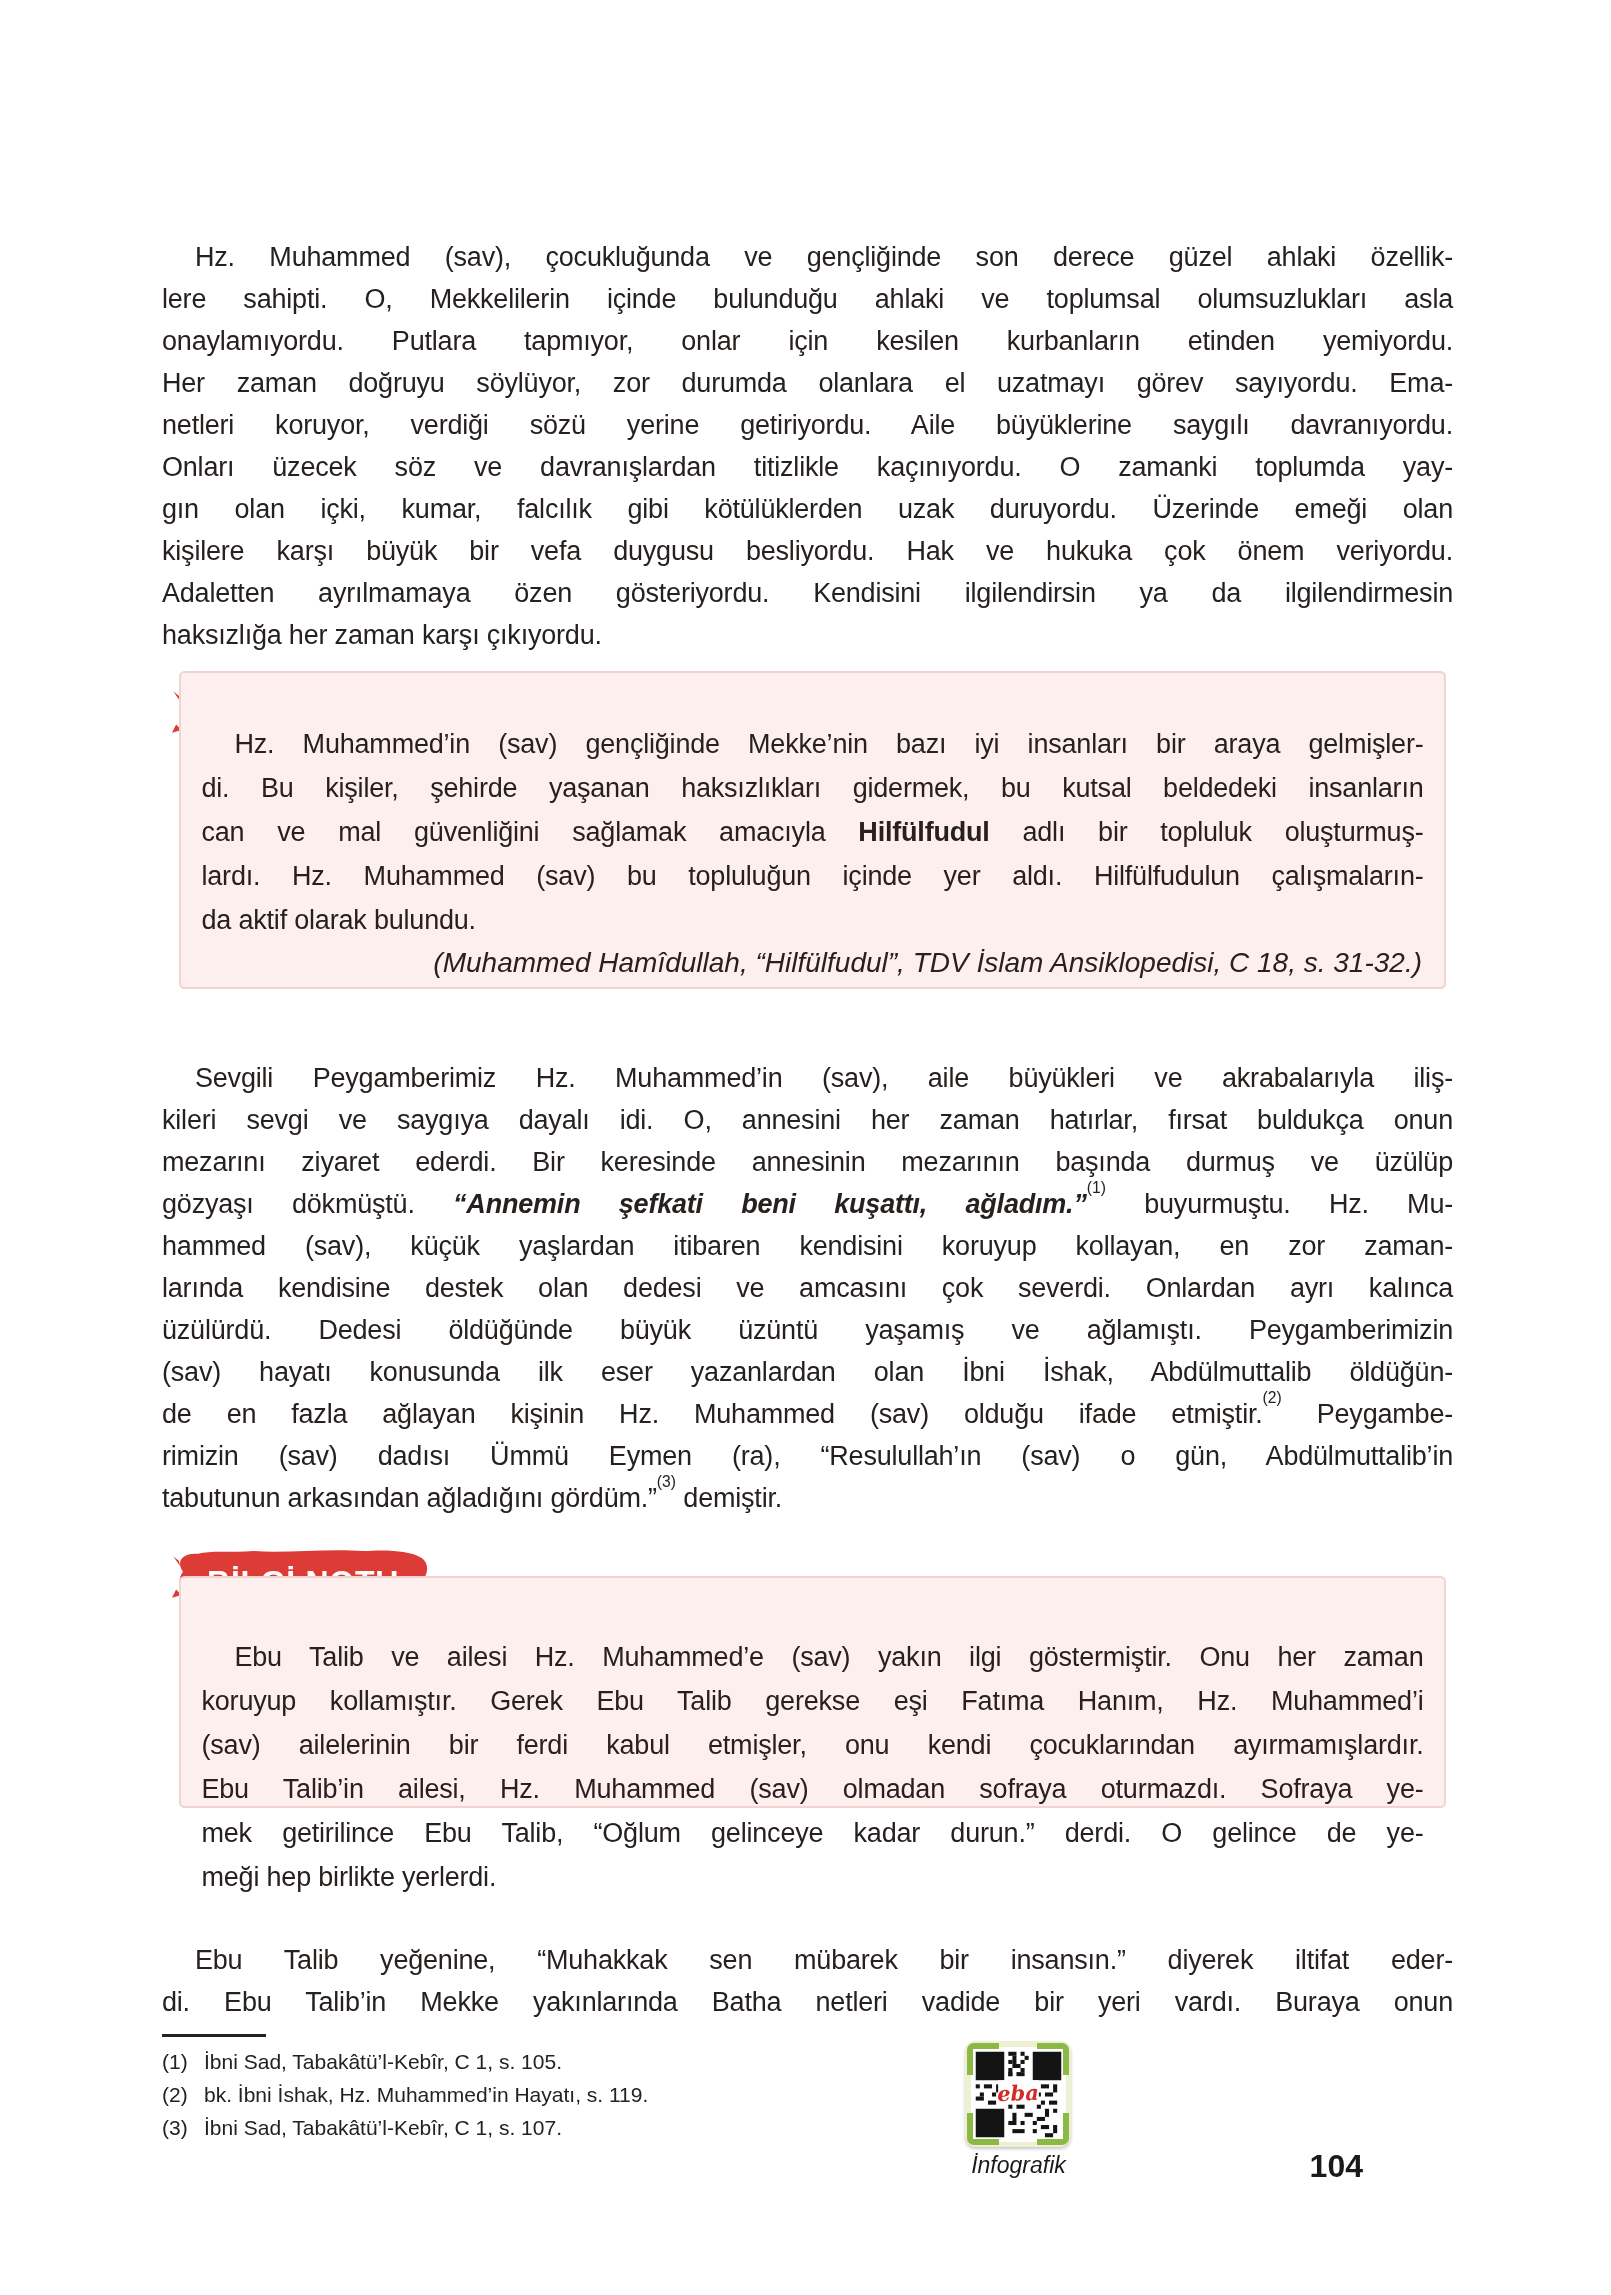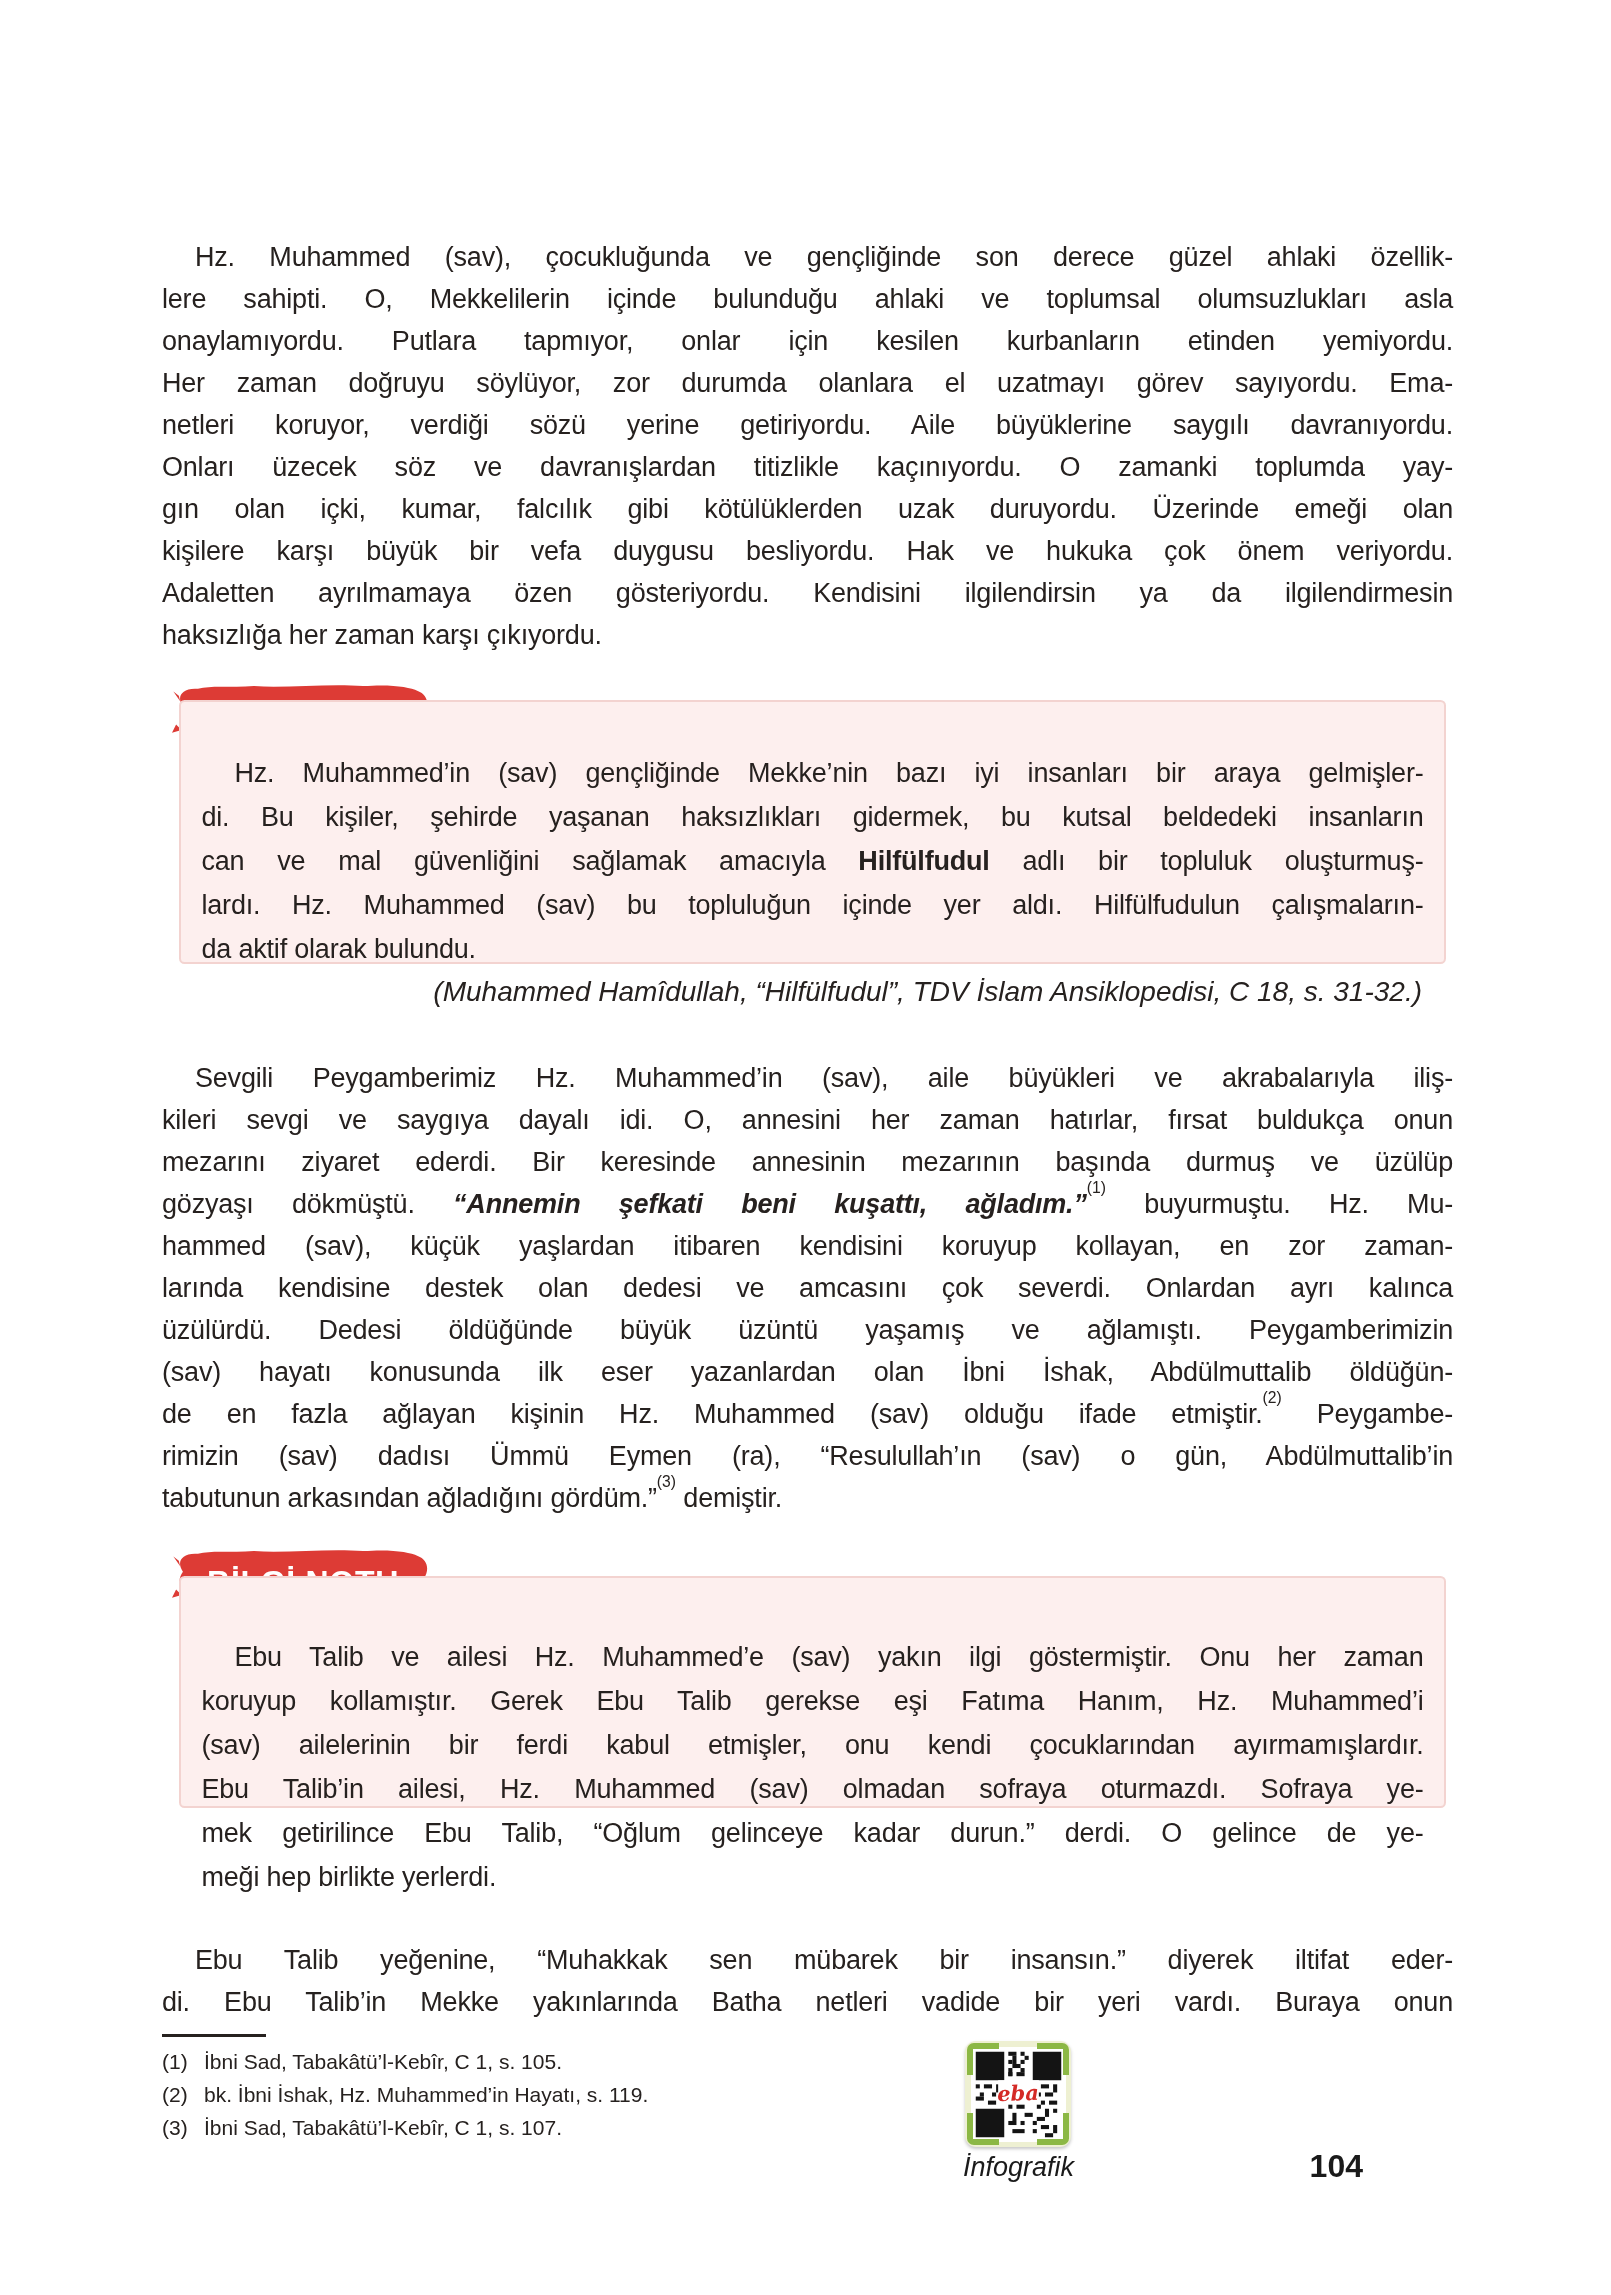--- a/index.html
+++ b/index.html
@@ -25,21 +25,21 @@
   
   #p1{top:236px;}
   #p2{top:1057px;}
   #p3{top:1939px;}
 
   
   .notebox{
     position:absolute;left:179px;width:1267px;background:#fdefee;
     border:2px solid #f3d3d0;border-radius:5.5px;box-sizing:border-box;
   }
-  #box1{top:700px;height:264px;}
+  #box1{top:671px;height:318px;}
   #box2{top:1576px;height:232px;}
   #box1 .boxlines{position:relative;margin:49px 20.5px 0 20.5px;}
   #box2 .boxlines{position:relative;margin:57px 20.5px 0 20.5px;}
   .citation{
     margin:4.1px 22px 0 20.5px;text-align:right;font-style:italic;
     font-size:28px;line-height:33px;color:#26211f;
   }
 
   
   .badge{position:absolute;left:172px;width:258px;height:70px;}
@@ -72,21 +72,21 @@
   .br-tr{right:2px;top:2px;border-right-width:6.1px;border-top-width:6.1px;border-top-right-radius:6.8px;}
   .br-bl{left:2px;bottom:2px;border-left-width:6.1px;border-bottom-width:6.1px;border-bottom-left-radius:6.8px;}
   .br-br{right:2px;bottom:2px;border-right-width:6.1px;border-bottom-width:6.1px;border-bottom-right-radius:6.8px;}
   #eba-logo{
     position:absolute;left:50%;top:50%;transform:translate(-50%,-54%) rotate(-2deg);
     font-family:"DejaVu Serif","Liberation Serif",serif;
     font-style:italic;font-weight:bold;font-size:21px;color:#d42a26;
   }
   #qr-label{
     position:absolute;left:960px;top:2152px;width:117px;text-align:center;
-    font-style:italic;font-size:27px;color:#1a1a1a;
+    font-style:italic;font-size:23px;color:#1a1a1a;
   }
   #pagenum{
     position:absolute;left:0;top:2148px;width:1363px;text-align:right;
     font-weight:bold;font-size:32px;color:#1a1a1a;
   }
 </style>
 </head>
 <body>
 
 <main>

